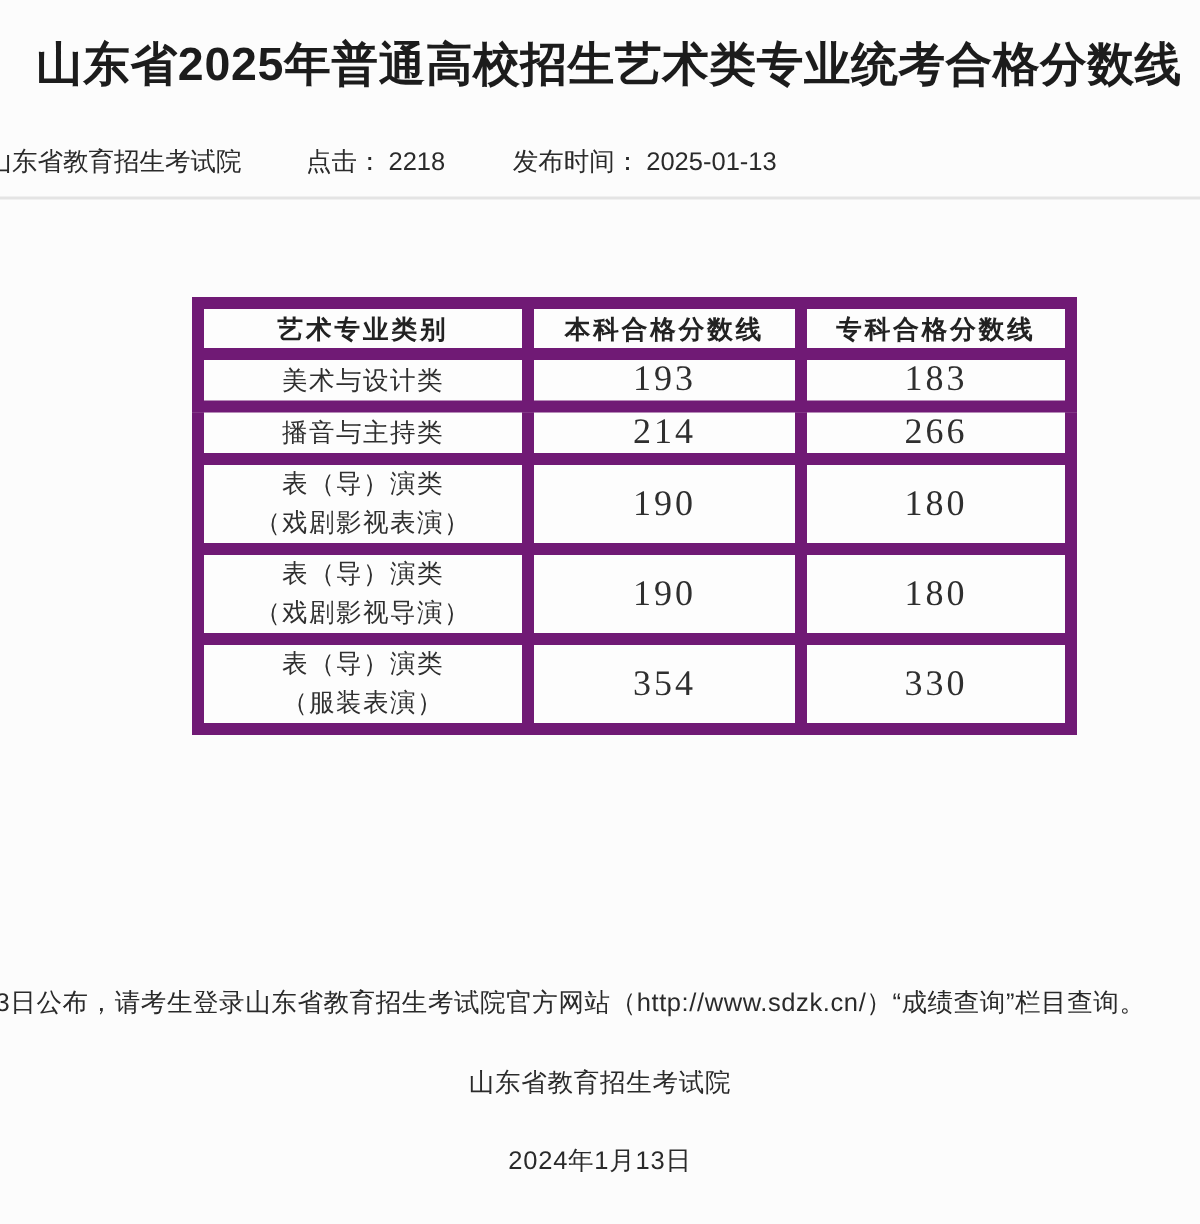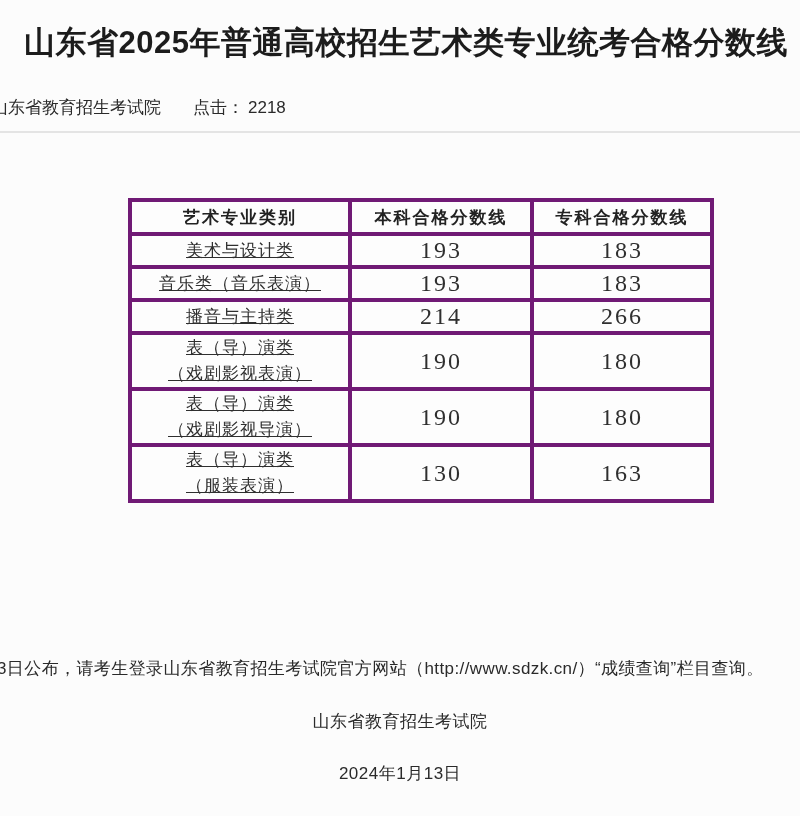--- a/index.html
+++ b/index.html
@@ -21,50 +21,50 @@
     padding-left: 12px;
   }
 
   .meta-row {
     position: absolute; top: 96px; left: -9px;
     display: flex; align-items: baseline;
     font-size: 17px; color: #2a2a2a;
     white-space: nowrap;
   }
   .meta-row .publisher { margin-right: 32px; }
-  .meta-row .meta-item { margin-right: 34px; }
+  .meta-row .meta-item { margin-right: 34px; margin-left: 11px; }
   .meta-row .meta-label { margin-right: 4px; }
 
   .divider {
     position: absolute; top: 131px; left: 0; width: 800px; height: 2px;
     background: #e4e4e4;
   }
 
   table.score-table {
     position: absolute; top: 198px; left: 128px;
     border-collapse: collapse;
     table-layout: fixed;
     font-family: "Liberation Serif", "DejaVu Serif", serif;
     color: #2f2f2f;
     background: #fdfdfd;
   }
   .score-table th, .score-table td {
-    border: 4px solid #701a75;
+    border: 8px solid #701a75;
     text-align: center; vertical-align: middle;
     padding: 0;
   }
   .score-table th {
     font-size: 17px; font-weight: 700; letter-spacing: 2px;
     height: 34px; color: #222;
   }
   .score-table td { font-size: 17px; letter-spacing: 1px; }
   .score-table td.num { font-size: 24px; letter-spacing: 2px; }
   tr.r-single { height: 33px; }
   tr.r-double { height: 53px; }
-  .cat-line { display: block; line-height: 26px; text-decoration: underline; }
+  .cat-line { display: block; line-height: 26px; }
 
   .notice {
     position: absolute; top: 657px; left: -3px; width: 810px;
     font-size: 17px; color: #2a2a2a; letter-spacing: 0.4px;
     white-space: nowrap;
   }
   .signature {
     position: absolute; top: 710px; left: 0; width: 800px;
     text-align: center; font-size: 17px; color: #2a2a2a;
     letter-spacing: 0.5px;
@@ -80,20 +80,23 @@
 
 <div class="page">
 
   <h1 class="article-title">山东省2025年普通高校招生艺术类专业统考合格分数线</h1>
 
   <div class="meta-row">
     <span class="publisher">山东省教育招生考试院</span>
     <span class="meta-item">
       <span class="meta-label">点击：</span><span>2218</span>
     </span>
+    <span class="meta-item">
+      <span class="meta-label">发布时间：</span><span>2025-01-13</span>
+    </span>
   </div>
 
   <div class="divider"></div>
 
   <table class="score-table">
     <colgroup>
       <col style="width:220px">
       <col style="width:182px">
       <col style="width:180px">
     </colgroup>
@@ -101,27 +104,20 @@
       <tr>
         <th>艺术专业类别</th>
         <th>本科合格分数线</th>
         <th>专科合格分数线</th>
       </tr>
     </thead>
     <tbody>
       <tr class="r-single">
         <td>
             <span class="cat-line">美术与设计类</span>
-          </td>
-        <td class="num">193</td>
-        <td class="num">183</td>
-      </tr>
-      <tr class="r-single">
-        <td>
-            <span class="cat-line">音乐类（音乐表演）</span>
           </td>
         <td class="num">193</td>
         <td class="num">183</td>
       </tr>
       <tr class="r-single">
         <td>
             <span class="cat-line">播音与主持类</span>
           </td>
         <td class="num">214</td>
         <td class="num">266</td>
@@ -140,22 +136,22 @@
           <span class="cat-line">（戏剧影视导演）</span>
         </td>
         <td class="num">190</td>
         <td class="num">180</td>
       </tr>
       <tr class="r-double">
         <td>
           <span class="cat-line">表（导）演类</span>
           <span class="cat-line">（服装表演）</span>
         </td>
-        <td class="num">130</td>
-        <td class="num">163</td>
+        <td class="num">354</td>
+        <td class="num">330</td>
       </tr>
     </tbody>
   </table>
 
   <p class="notice">3日公布，请考生登录山东省教育招生考试院官方网站（http://www.sdzk.cn/）“成绩查询”栏目查询。</p>
   <p class="signature">山东省教育招生考试院</p>
   <p class="pub-date">2024年1月13日</p>
 
 </div>
 

